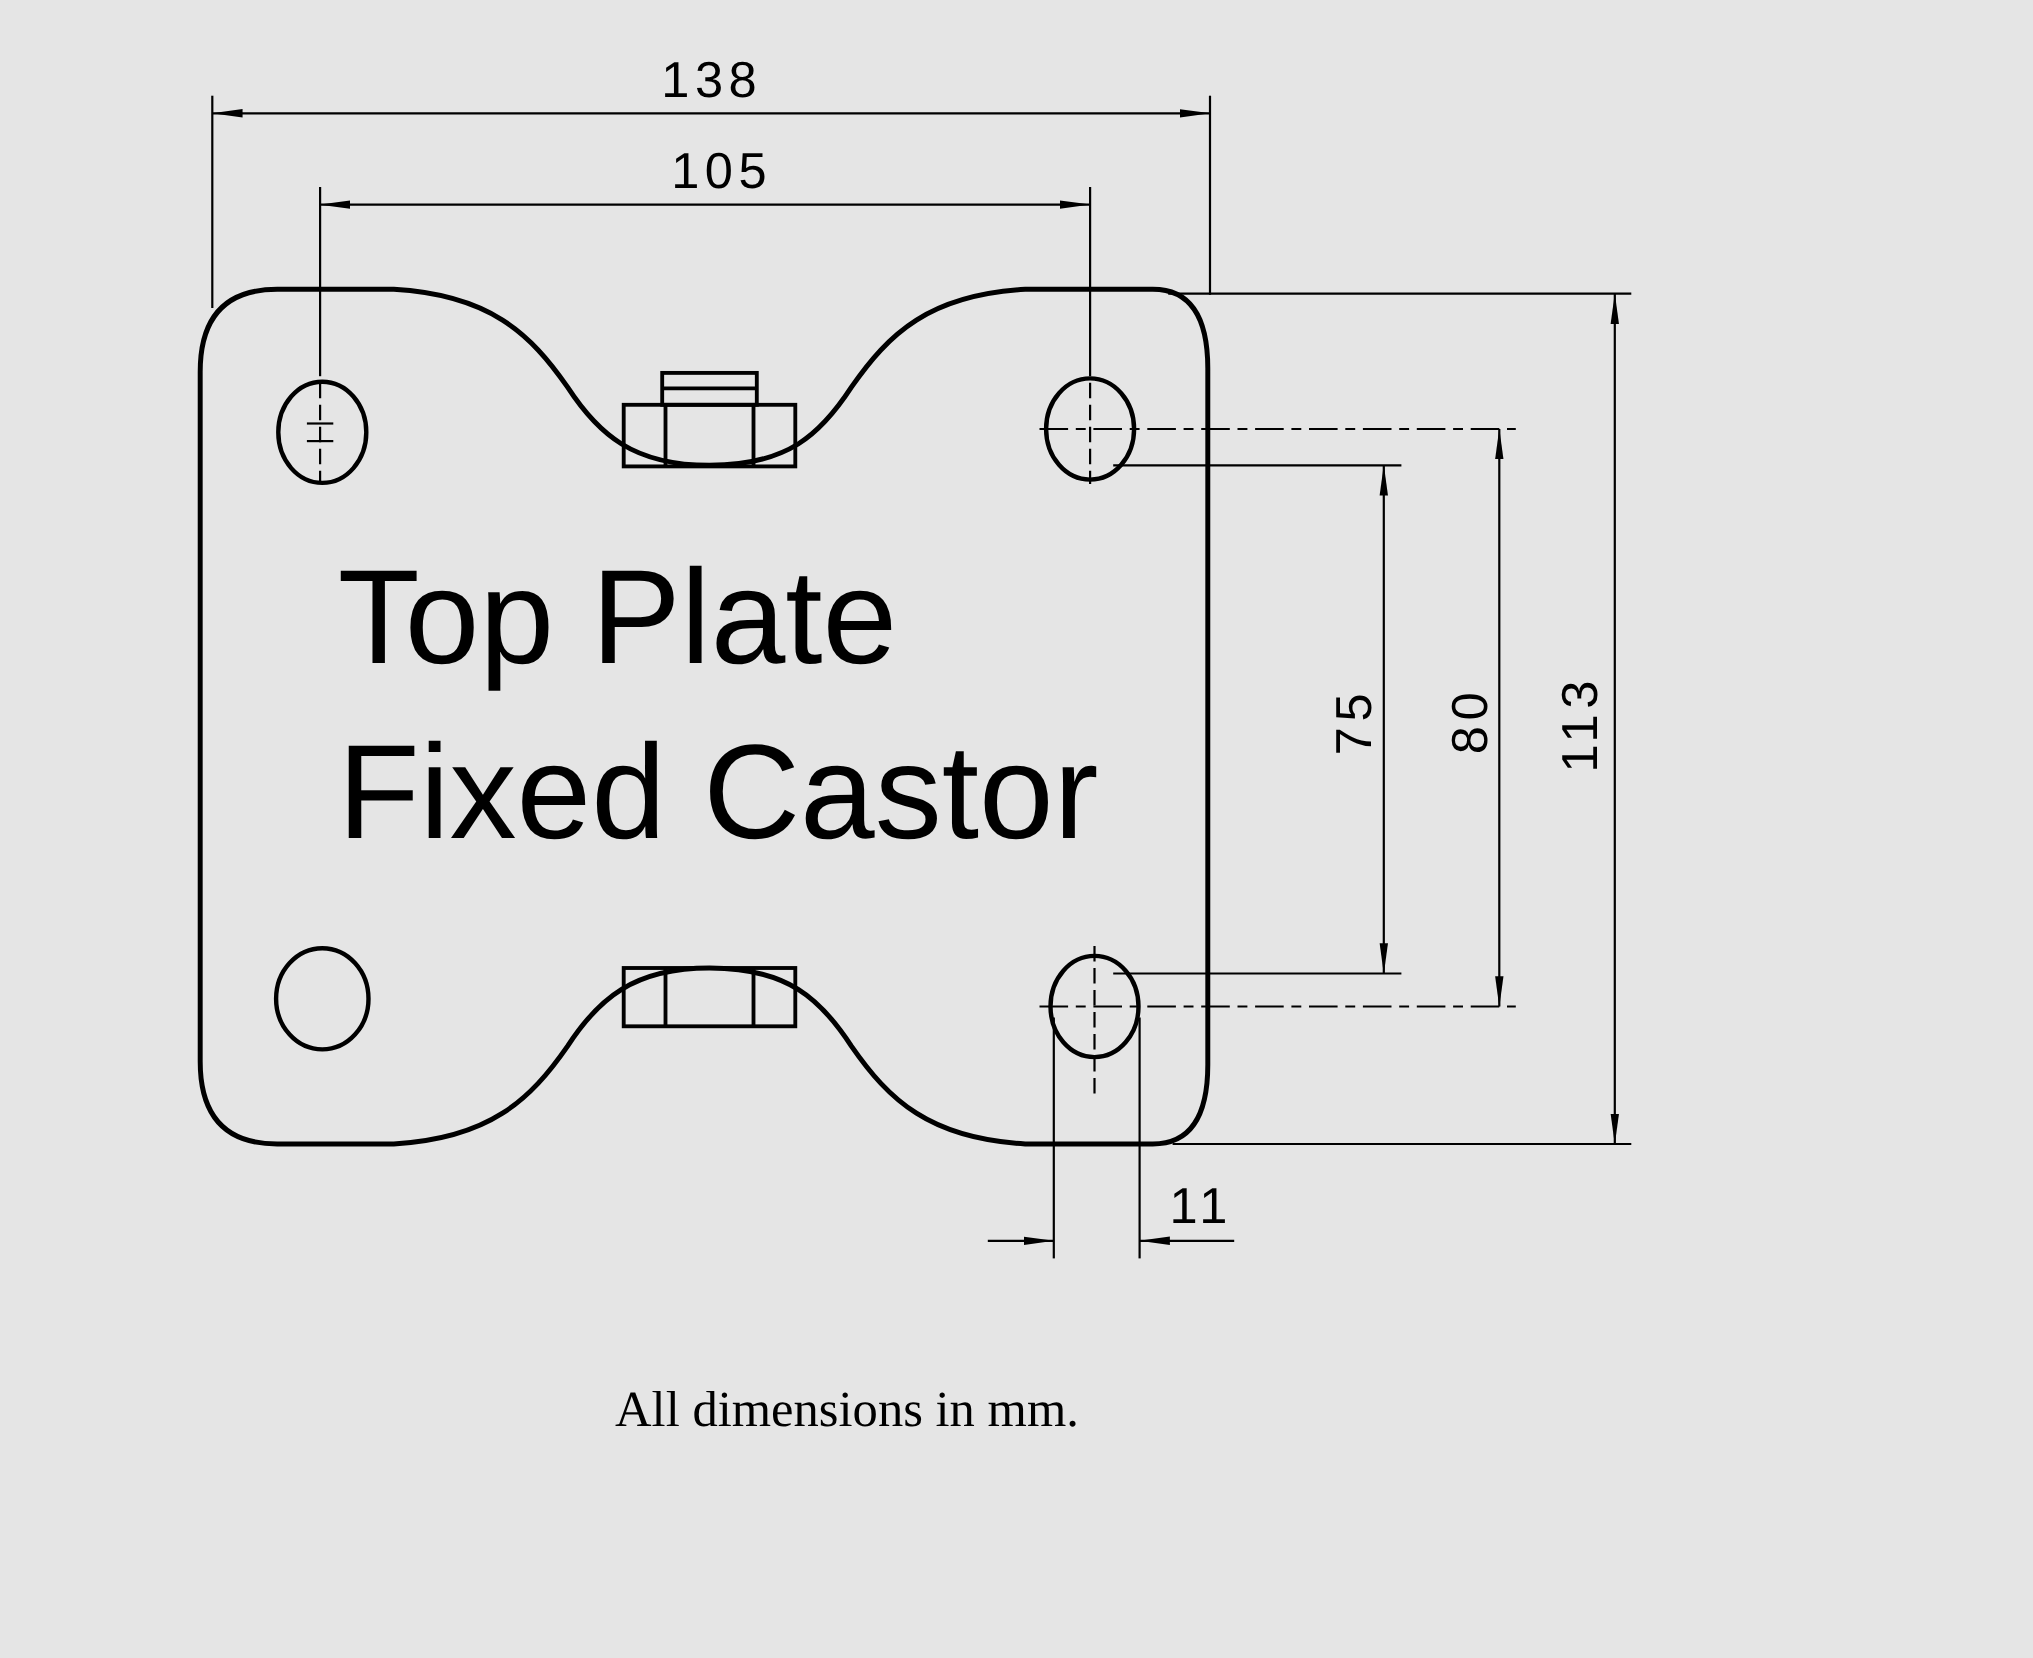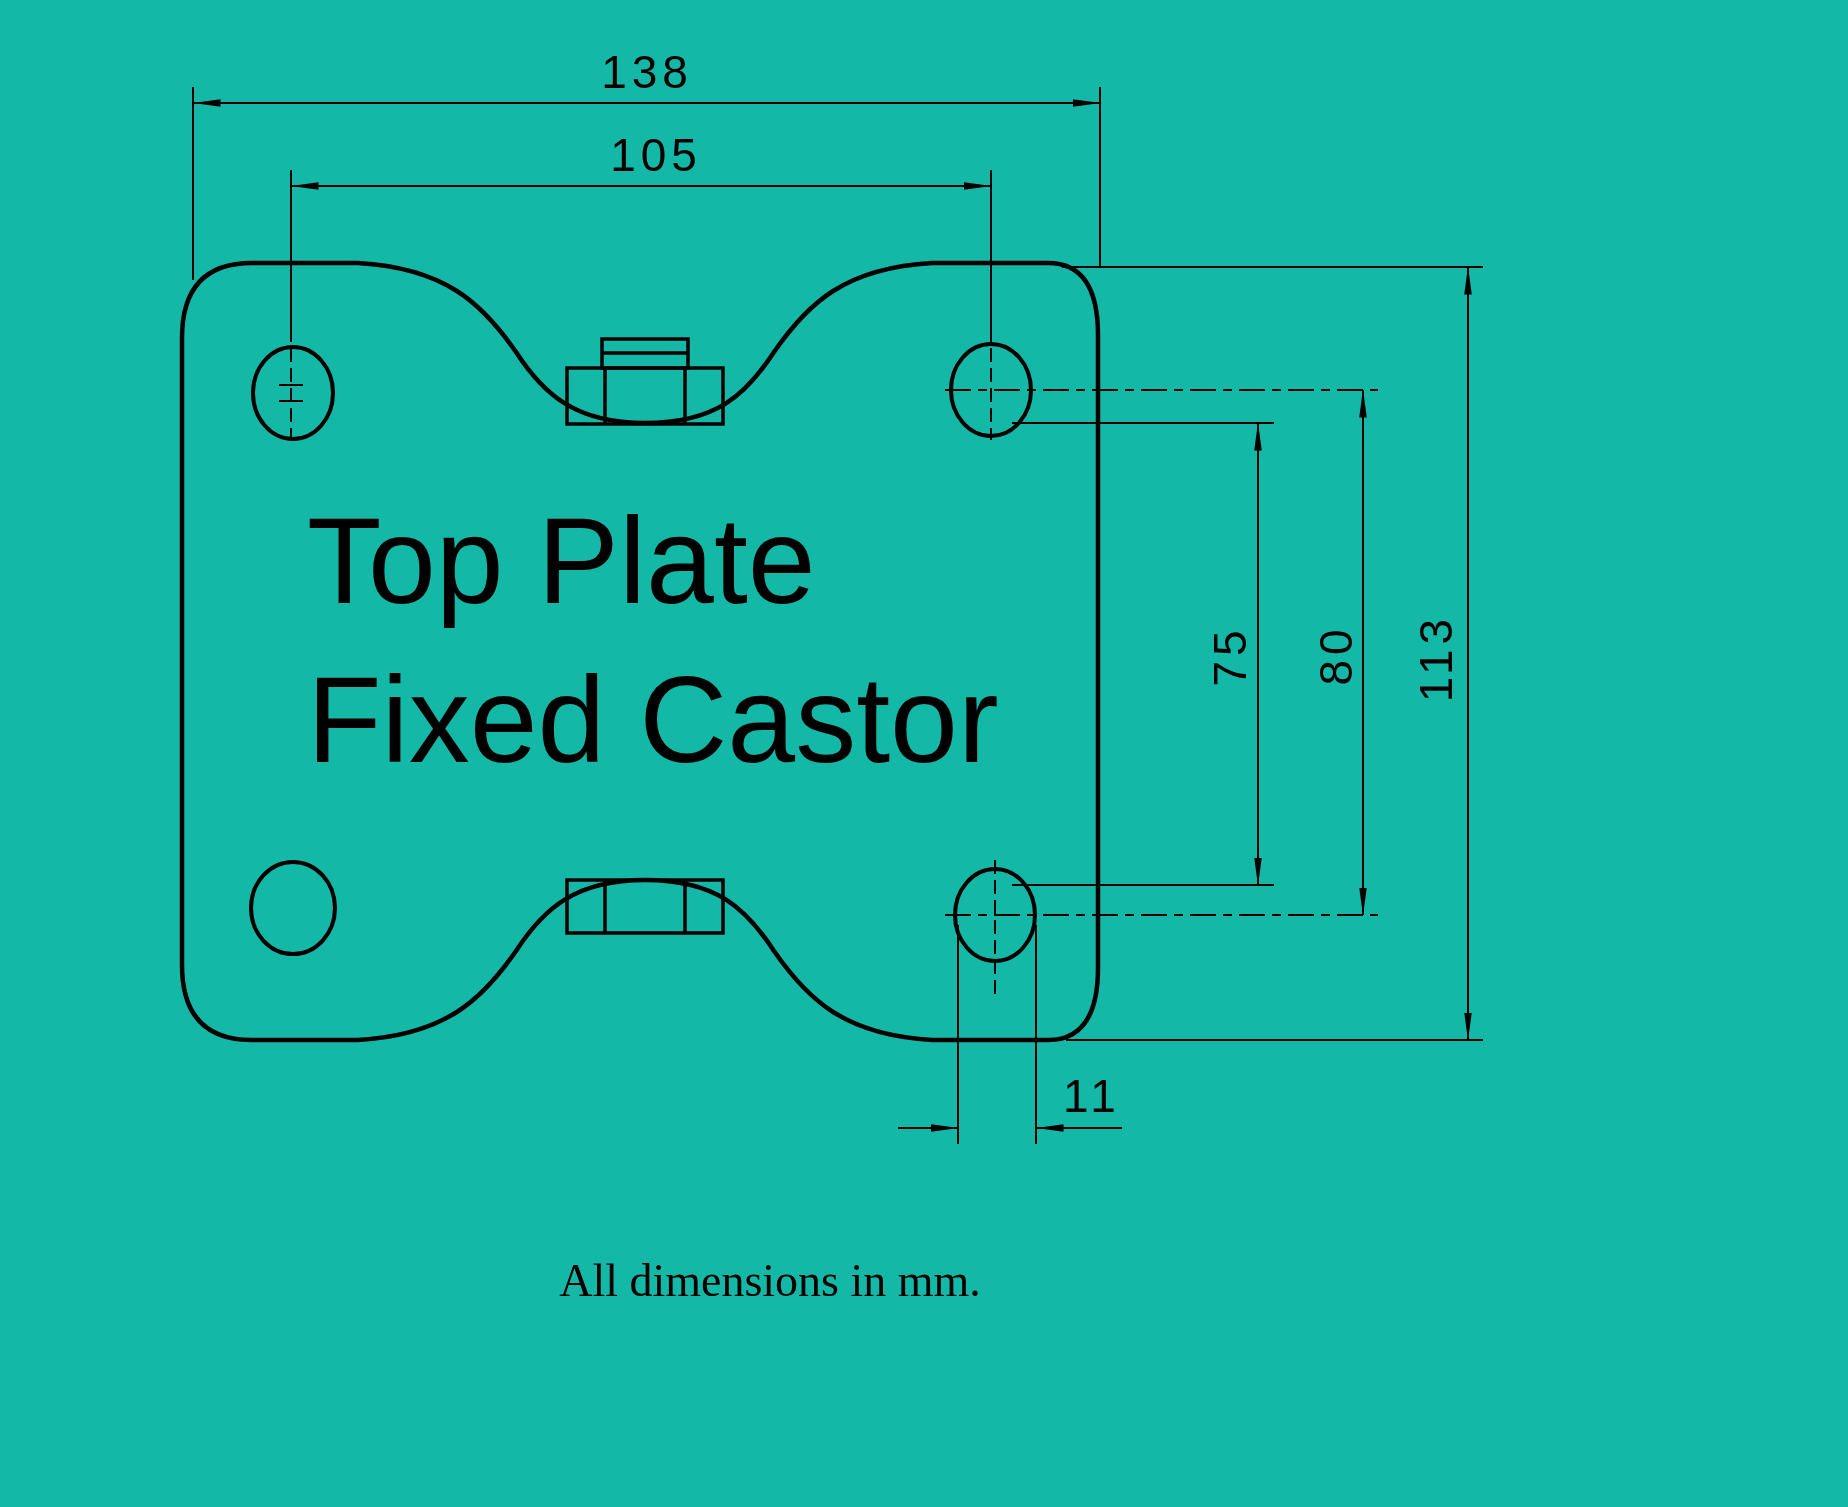--- a/index.html
+++ b/index.html
@@ -4,21 +4,21 @@
 <style>
   html, body {
     margin: 0;
     padding: 0;
     background: #ffffff;
   }
   .stage {
     position: relative;
     width: 1848px;
     height: 1507px;
-    background: #14b8a6;
+    background: #e5e5e5;
     overflow: hidden;
   }
   svg { display: block; }
   .ln { stroke: #000000; fill: none; stroke-linecap: butt; }
   .w-outline { stroke-width: 4.5px; }
   .w-part    { stroke-width: 4px; }
   .w-nut     { stroke-width: 3.5px; }
   .w-dim     { stroke-width: 2px; }
   .w-tick    { stroke-width: 2px; }
   .cl  { stroke-dasharray: 26 7 9 7; }

